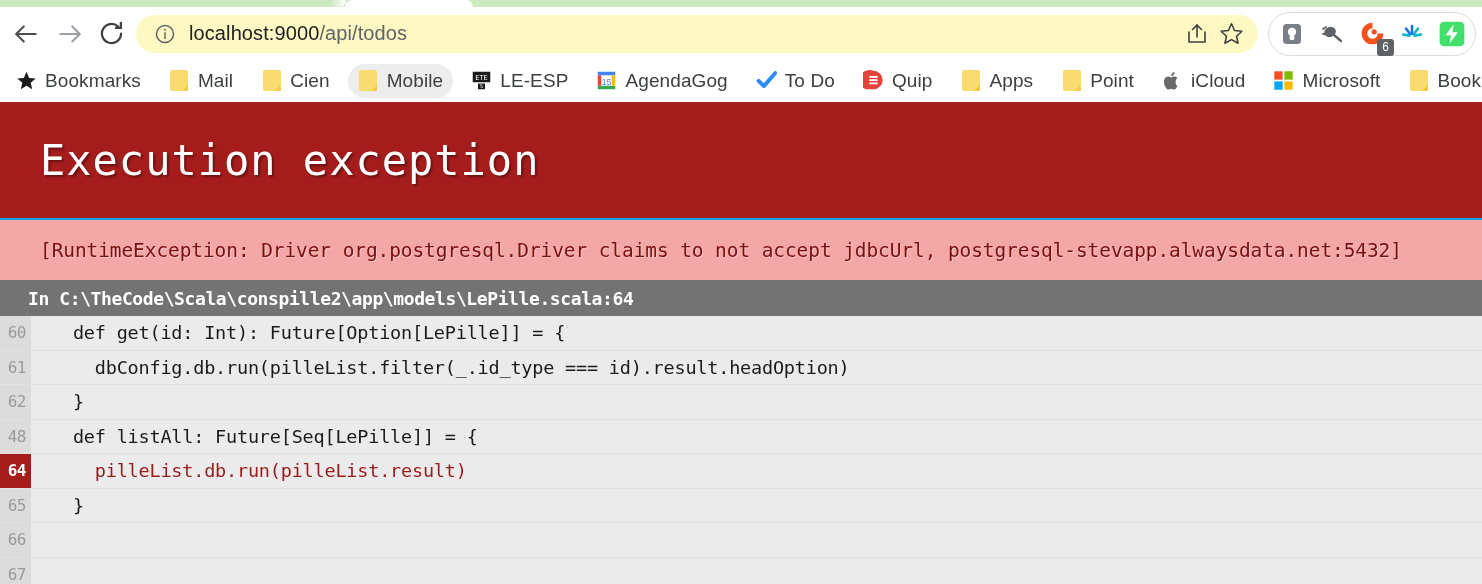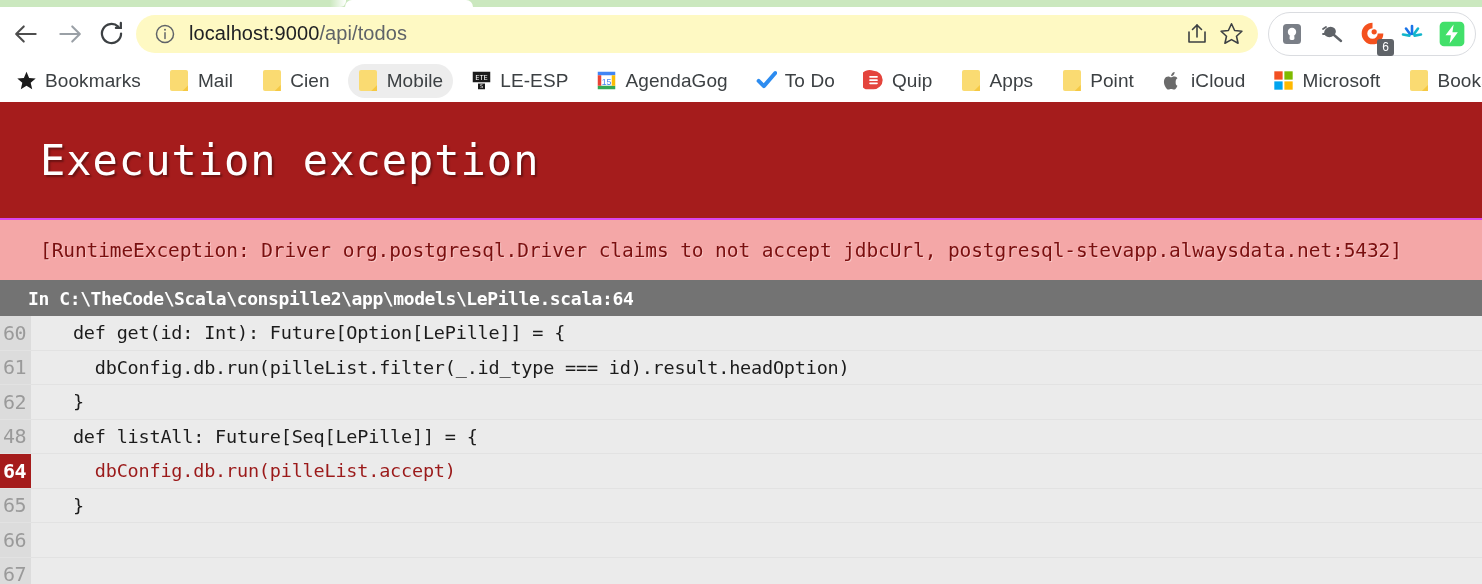--- a/index.html
+++ b/index.html
@@ -149,21 +149,21 @@
 
   
   #errorpage { width: 1482px; }
 
   #err-header {
     background: #a51c1c;
     height: 118px;
     display: flex;
     align-items: center;
     padding-left: 40px;
-    border-bottom: 2px solid #d946ef;
+    border-bottom: 2px solid #0ea5e9;
   }
   #err-title {
     color: #ffffff;
     font-family: "DejaVu Sans Mono", monospace;
     font-size: 42px;
     letter-spacing: 1px;
     text-shadow: 2px 2px 2px rgba(0,0,0,.35);
     font-weight: normal;
     margin: 0;
   }
@@ -204,21 +204,21 @@
     height: 34.5px;
     border-bottom: 1px solid #e2e2e2;
     background: #ebebeb;
   }
   .gutter {
     width: 31px;
     flex: 0 0 31px;
     background: #dcdcdc;
     color: #9a9a9a;
     font-family: "DejaVu Sans Mono", monospace;
-    font-size: 20px;
+    font-size: 16px;
     display: flex;
     align-items: center;
     justify-content: flex-end;
     padding-right: 5px;
     letter-spacing: -0.5px;
   }
   .code-row.error .gutter {
     background: #a51c1c;
     color: #ffffff;
     font-weight: bold;
@@ -485,21 +485,21 @@
       <div class="code-text">  }</div>
     </div>
 
     <div class="code-row">
       <div class="gutter">48</div>
       <div class="code-text">  def listAll: Future[Seq[LePille]] = {</div>
     </div>
 
     <div class="code-row error">
       <div class="gutter">64</div>
-      <div class="code-text">    dbConfig.db.run(pilleList.accept)</div>
+      <div class="code-text">    pilleList.db.run(pilleList.result)</div>
     </div>
 
     <div class="code-row">
       <div class="gutter">65</div>
       <div class="code-text">  }</div>
     </div>
 
     <div class="code-row">
       <div class="gutter">66</div>
       <div class="code-text"></div>

